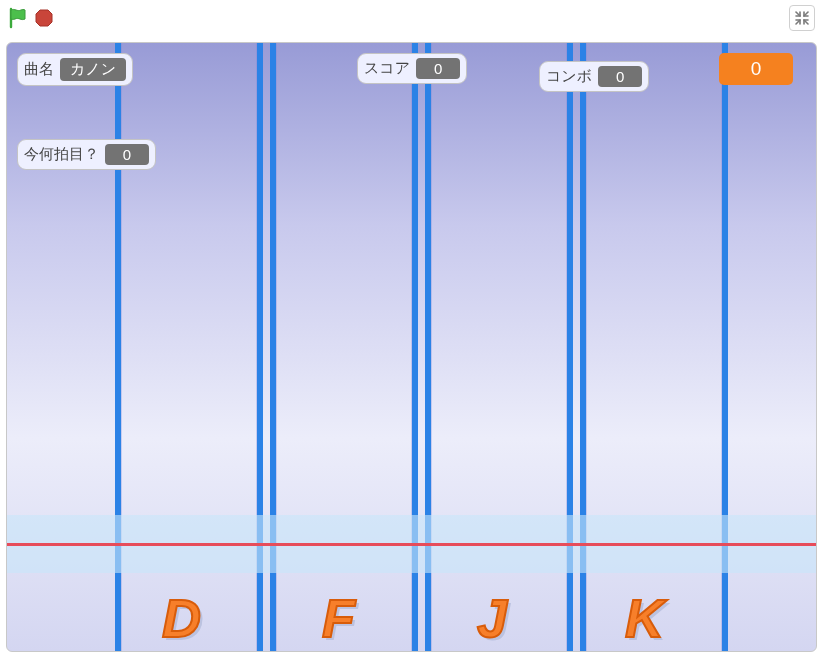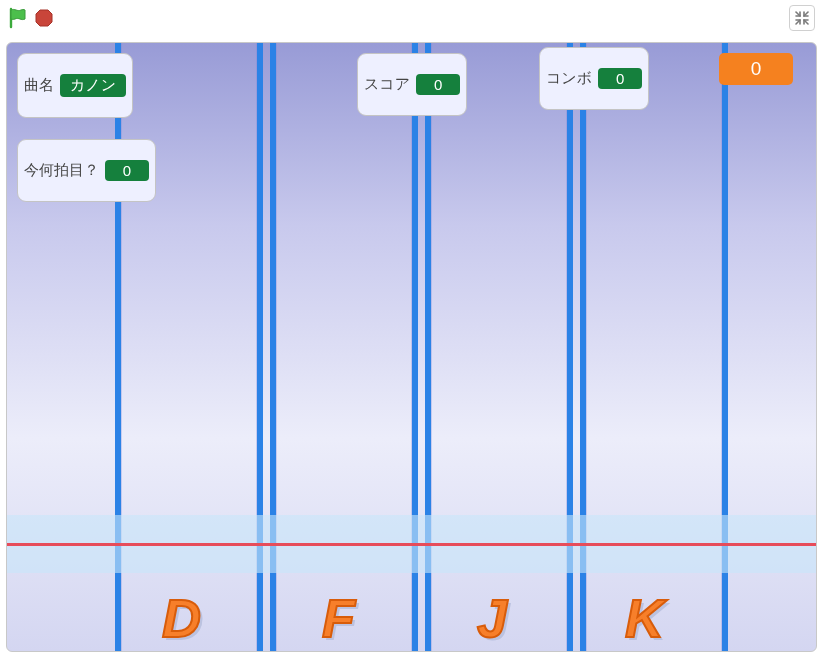--- a/index.html
+++ b/index.html
@@ -105,40 +105,40 @@
     .kl2 { left: 315px; }
     .kl3 { left: 470px; }
     .kl4 { left: 618px; }
 
     
     .monitor {
       position: absolute;
       background: #eef0ff;
       border: 1px solid #c4c4c4;
       border-radius: 9px;
-      padding: 20px 6px;
+      padding: 4px 6px;
       display: flex;
       align-items: center;
       gap: 6px;
       font-size: 15px;
       color: #444;
     }
     .monitor .val {
-      background: #15803d;
+      background: #737373;
       color: #fff;
       border-radius: 4px;
       min-width: 44px;
       padding: 2px 10px;
       text-align: center;
       font-size: 15px;
     }
     .m-song { top: 10px; left: 10px; }
     .m-beat { top: 50px; left: 10px; margin-top: 46px; }
     .m-score { top: 10px; left: 350px; align-items: center; }
-    .m-combo { top: 4px; left: 532px; justify-content: space-between; }
+    .m-combo { top: 18px; left: 532px; justify-content: space-between; }
     .m-plain {
       position: absolute;
       top: 10px;
       left: 712px;
       background: #f5811f;
       color: #fff;
       border-radius: 5px;
       min-width: 74px;
       padding: 5px 14px;
       text-align: center;

